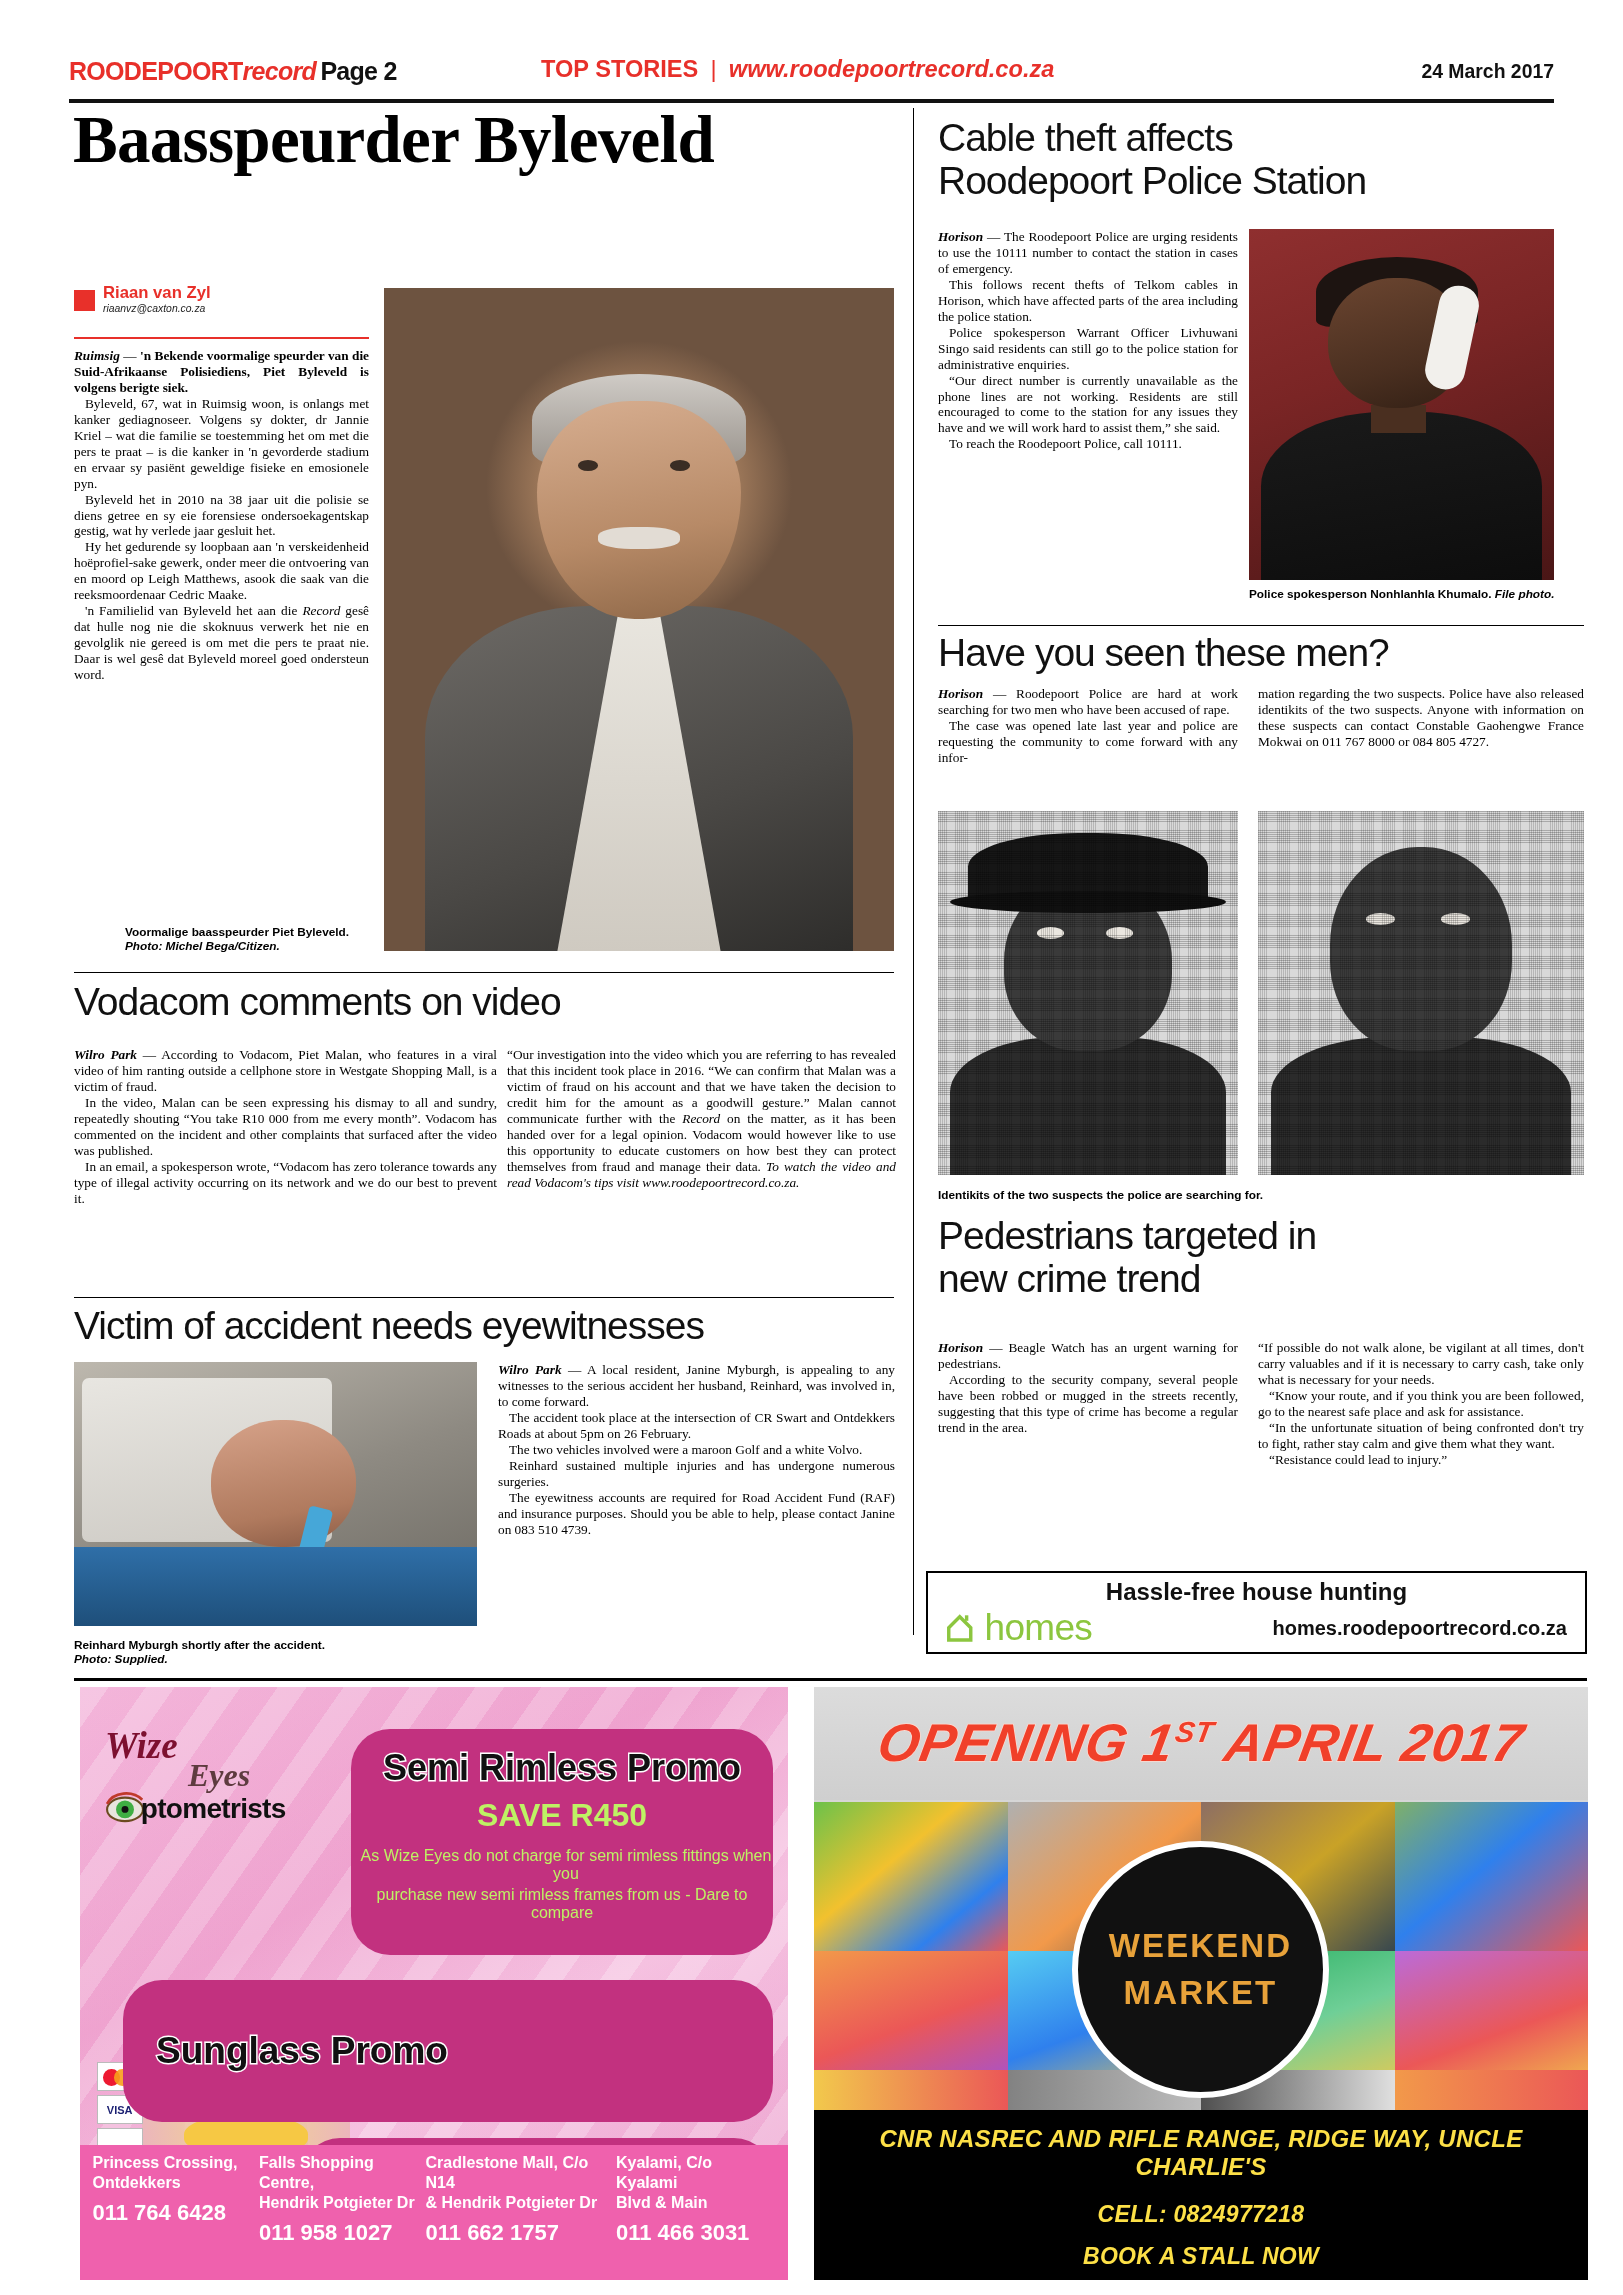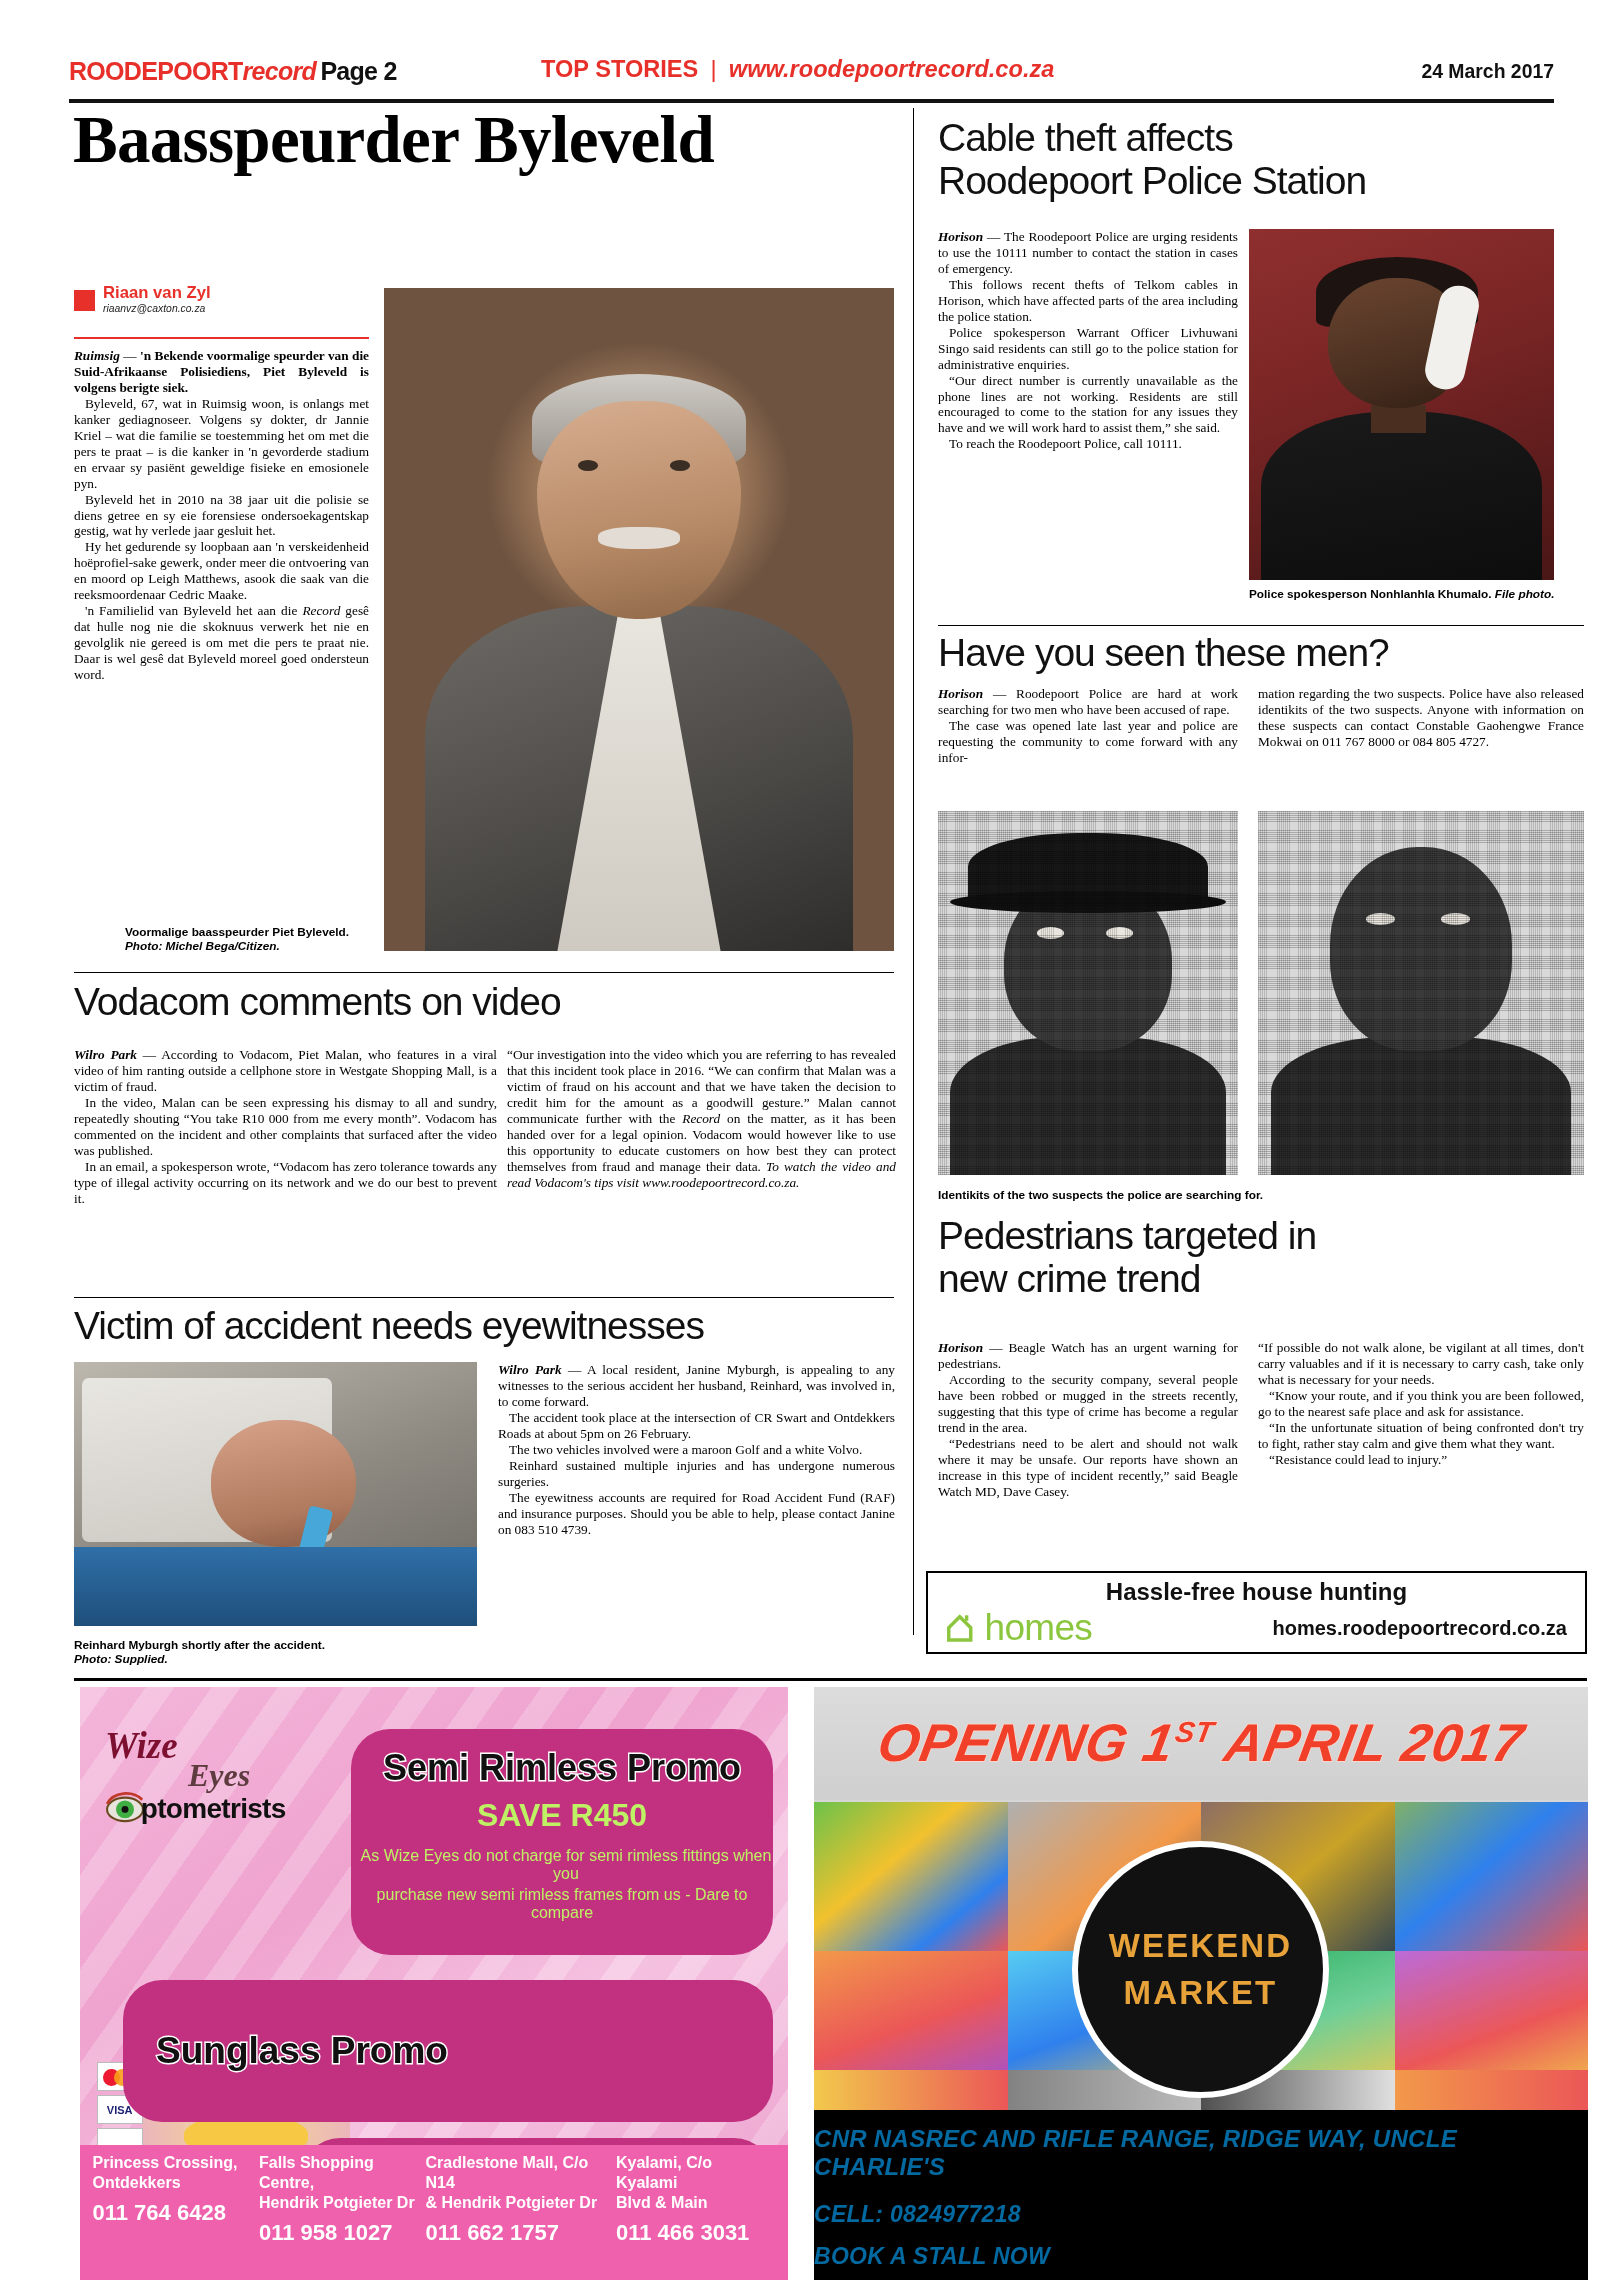--- a/index.html
+++ b/index.html
@@ -128,21 +128,21 @@
   .ad-weekend { position:absolute; overflow:hidden; background:#d6d6d6; }
   .wk-top { position:absolute; left:0; top:0; width:100%; height:19%;
       background:linear-gradient(180deg,#dcdcdc,#cfcfcf); }
   .wk-opening { position:absolute; width:100%; text-align:center;
       font-family:"Liberation Sans", sans-serif; font-weight:bold; font-style:italic;
       color:#f0402a; letter-spacing:0.7px; -webkit-text-stroke:1.4px #ffd9cf; paint-order:stroke fill; }
   .wk-strip { position:absolute; left:0; width:100%; display:flex; }
   .wk-cell { flex:1; height:100%; }
   .wk-black { position:absolute; left:0; bottom:0; width:100%; background:#000; }
   .wk-line { font-family:"Liberation Sans", sans-serif; font-weight:bold; font-style:italic;
-      color:#0369a1; text-align:left; letter-spacing:0.3px; }
+      color:#fde047; text-align:center; letter-spacing:0.3px; }
   .wk-badge { position:absolute; border-radius:50%; background:#111;
       border:6.2px solid #fff; display:flex; flex-direction:column; align-items:center; justify-content:center; }
   .wk-badge span { font-family:"Liberation Sans", sans-serif; font-weight:bold;
       color:#e8a23a; letter-spacing:2.1px; }
 
   .ad-homes { position:absolute; border:2.1px solid #000; background:#fff; }
   .homes-title { font-family:"Liberation Sans", sans-serif; font-weight:bold; text-align:center; color:#111; }
   .homes-word { font-family:"Liberation Sans", sans-serif; font-weight:normal; color:#8cc63f; letter-spacing:-0.7px;}
   .homes-url { font-family:"Liberation Sans", sans-serif; font-weight:bold; color:#111; }
   .house-icon { display:inline-block; position:relative; }
@@ -320,21 +320,20 @@
     <div style="margin-top:4.2px">new crime trend</div>
   </div>
 
   <div class="col body-txt" style="left:938px; top:1340px; width:300px;">
     <p class="first">
       <i class="bold-intro">Horison</i>
       <span>—</span>
       <span>Beagle Watch has an urgent warning for pedestrians.</span>
     </p>
     <p>According to the security company, several people have been robbed or mugged in the streets recently, suggesting that this type of crime has become a regular trend in the area.</p>
-    <p>“Pedestrians need to be alert and should not walk where it may be unsafe. Our reports have shown an increase in this type of incident recently,” said Beagle Watch MD, Dave Casey.</p>
   </div>
   <div class="col body-txt" style="left:1258px; top:1340px; width:326px;">
     <p class="first">“If possible do not walk alone, be vigilant at all times, don't carry valuables and if it is necessary to carry cash, take only what is necessary for your needs.</p>
     <p>“Know your route, and if you think you are been followed, go to the nearest safe place and ask for assistance.</p>
     <p>“In the unfortunate situation of being confronted don't try to fight, rather stay calm and give them what they want.</p>
     <p>“Resistance could lead to injury.”</p>
   </div>
 
   <div class="ad-homes" style="left:926px; top:1571px; width:661px; height:83px;">
     <div class="homes-title" style="font-size:24px; margin-top:4.9px;">Hassle-free house hunting</div>

